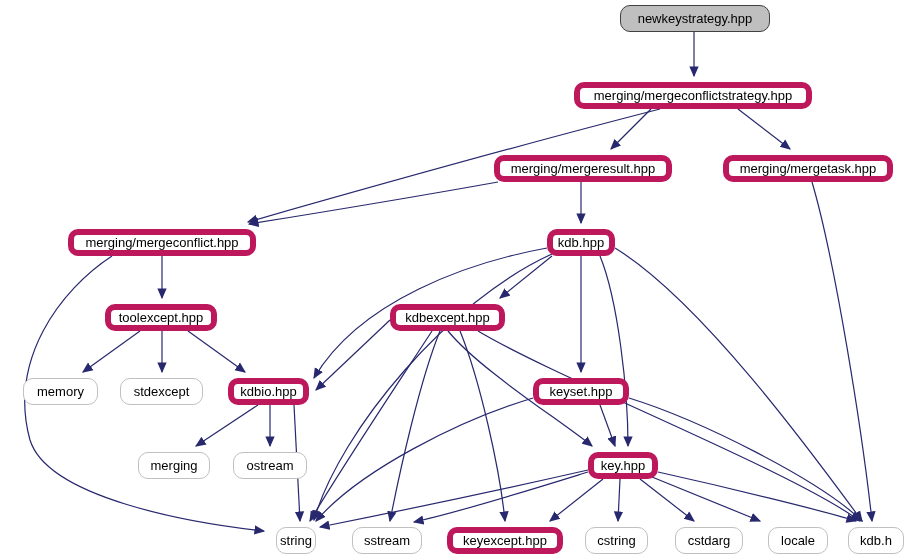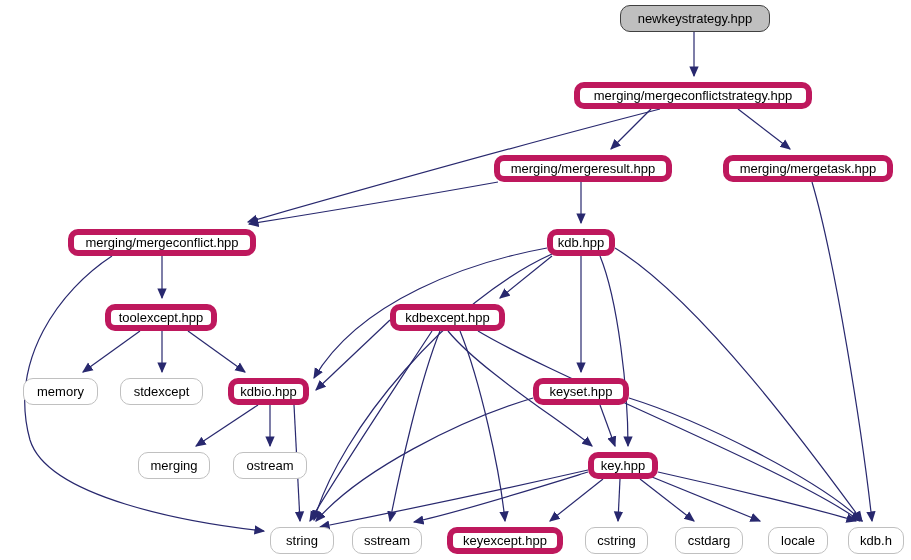--- a/index.html
+++ b/index.html
@@ -118,21 +118,21 @@
       </div>
       <div class="node sys" style="left: 138px; top: 452px; width: 72px; height: 27px;">
         <span>merging</span>
       </div>
       <div class="node sys" style="left: 233px; top: 452px; width: 74px; height: 27px;">
         <span>ostream</span>
       </div>
       <div class="node hdr" style="left: 588px; top: 452px; width: 70px; height: 27px;">
         <span>key.hpp</span>
       </div>
-      <div class="node sys" style="left: 270px; top: 527px; width: 64px; height: 27px; align-items: center;">
+      <div class="node sys" style="left: 276px; top: 527px; width: 40px; height: 27px; align-items: center;">
         <span>string</span>
       </div>
       <div class="node sys" style="left: 352px; top: 527px; width: 70px; height: 27px;">
         <span>sstream</span>
       </div>
       <div class="node hdr" style="left: 447px; top: 527px; width: 116px; height: 27px;">
         <span>keyexcept.hpp</span>
       </div>
       <div class="node sys" style="left: 585px; top: 527px; width: 63px; height: 27px;">
         <span>cstring</span>

